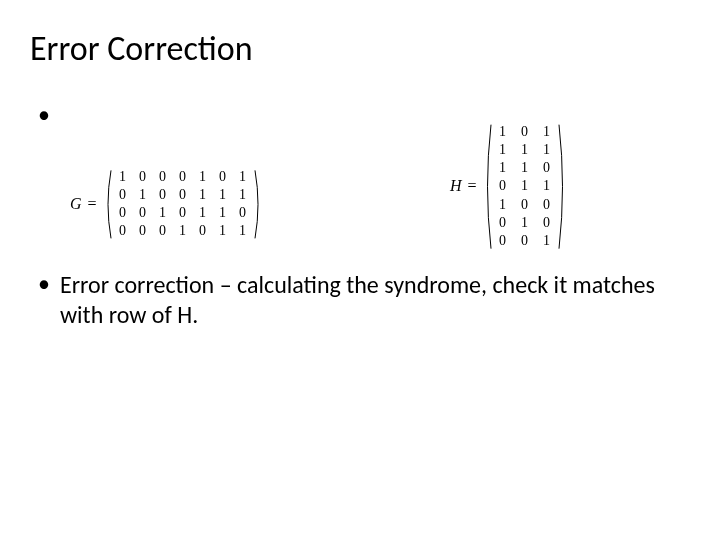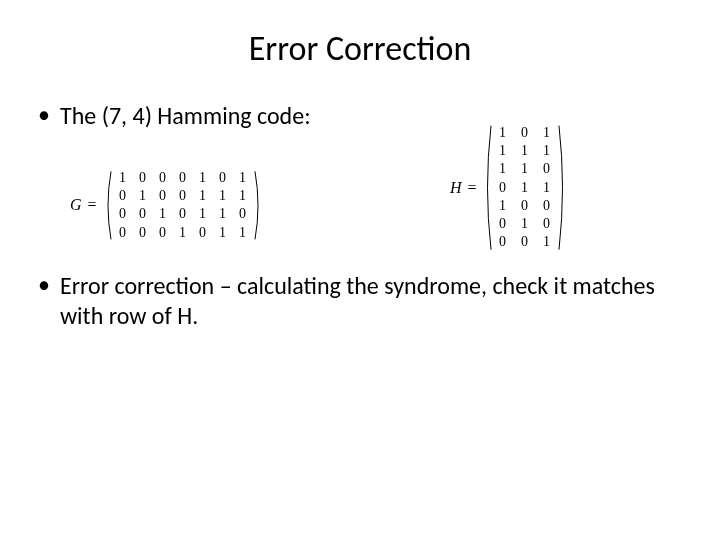--- a/index.html
+++ b/index.html
@@ -12,21 +12,21 @@
       height: 540px;
       background: #fff;
       font-family: Calibri, Arial, sans-serif;
       color: #000;
       padding: 20px 30px;
       position: relative;
     }
     .title {
       font-size: 34px;
       font-weight: 400;
-      text-align: center;
+      text-align: left;
       margin-top: 8px;
       margin-bottom: 32px;
     }
     .bullet-row {
       display: flex;
       align-items: flex-start;
       margin-bottom: 6px;
     }
     .bullet {
       font-size: 24px;
@@ -105,21 +105,20 @@
       margin-top: 4px;
     }
   </style>
 </head>
 <body>
 
 <h1 class="title">Error Correction</h1>
 
 <div class="bullet-row">
   <span class="bullet">•</span>
-  <span class="bullet-text">The (7, 4) Hamming code:</span>
 </div>
 
 <div class="matrices-area">
 
   <div class="matrix-g">
     <span class="matrix-label">G</span>
     <span class="matrix-equals">=</span>
     <span class="matrix">
       <span class="paren">
         <svg width="10" height="72" viewBox="0 0 10 72">

